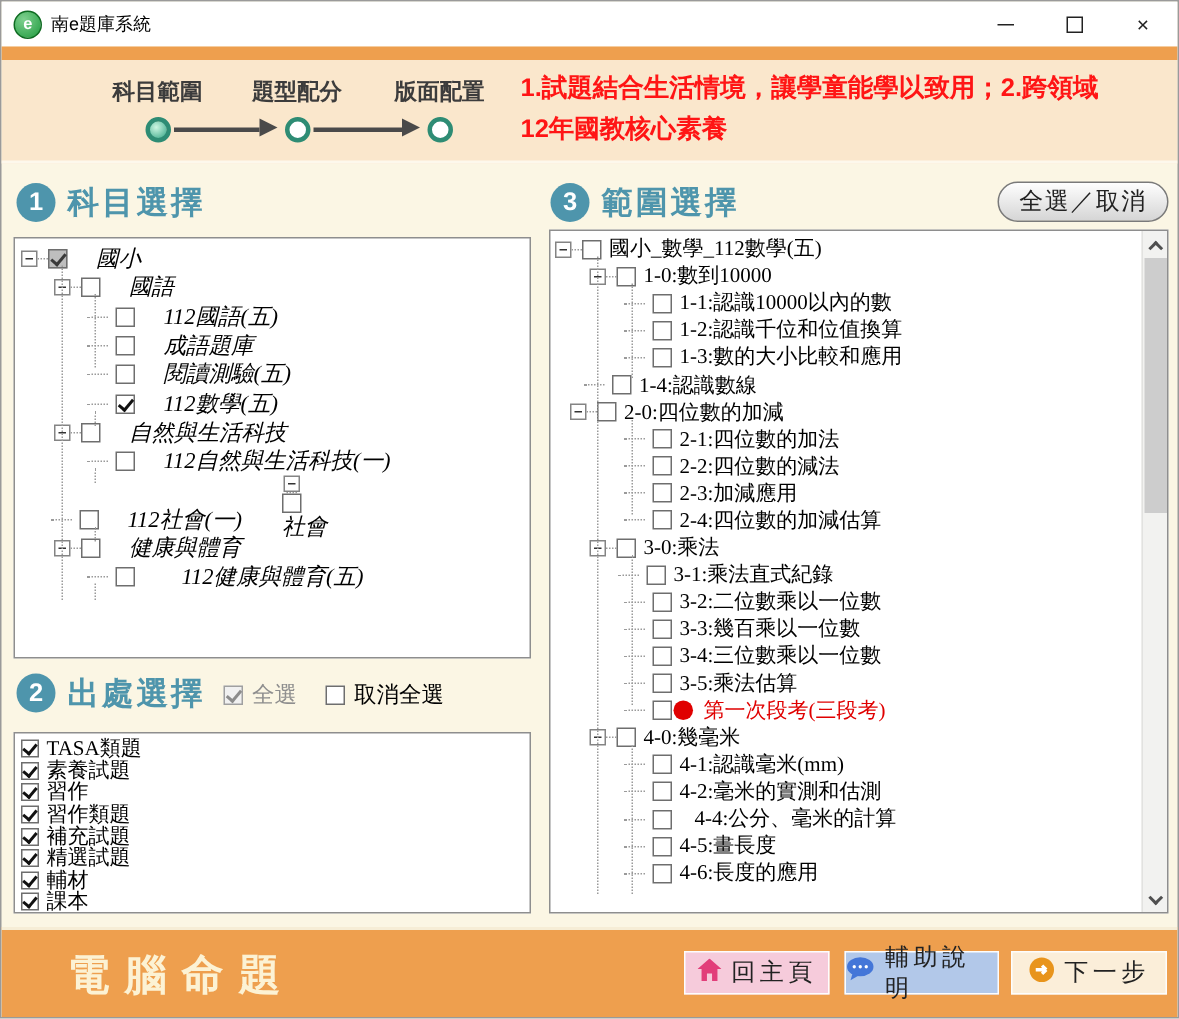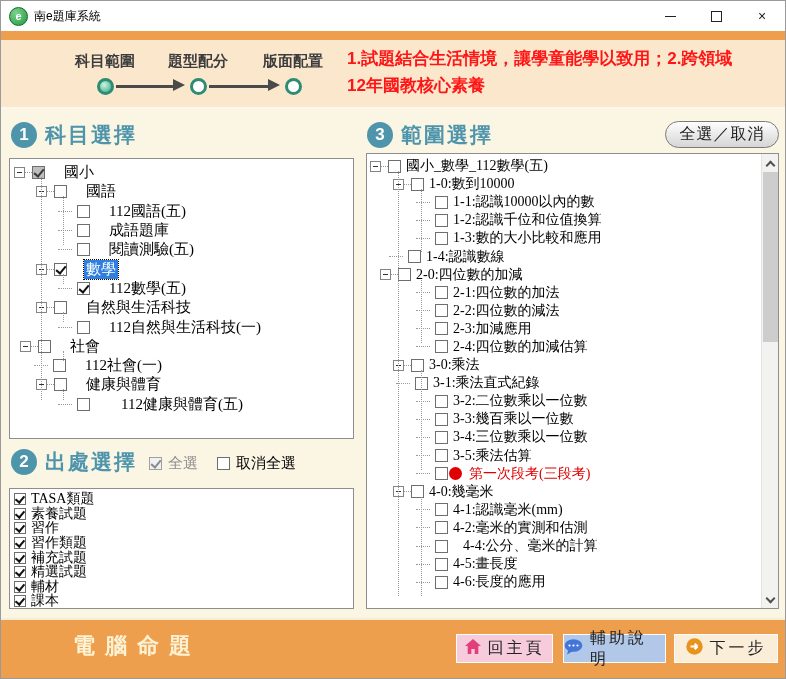--- a/index.html
+++ b/index.html
@@ -30,21 +30,21 @@
   .step-head{position:absolute;top:39px;width:0;height:0;border-left:12px solid #4a4a4a;border-top:6px solid transparent;border-bottom:6px solid transparent;}
   .notice{position:absolute;left:346px;top:5px;width:438px;height:58px;overflow:hidden;
     color:var(--notice-red,#FF1515);font-size:17px;font-weight:bold;line-height:27px;white-space:nowrap;}
   
   .main{position:absolute;left:0;top:108px;width:100%;height:509px;}
   .sec-head{position:absolute;display:flex;align-items:center;gap:8px;}
   .sec-num{width:26px;height:26px;border-radius:50%;background:var(--teal-heading,#4E95AC);color:#fff;
     font-size:17px;font-weight:bold;display:flex;align-items:center;justify-content:center;}
   .sec-title{font-size:21px;font-weight:bold;color:var(--teal-heading,#4E95AC);letter-spacing:2px;white-space:nowrap;}
   .boxed{position:absolute;background:#fff;border:1px solid #8e8e8e;box-sizing:border-box;overflow:hidden;}
-  #subject-tree{left:8px;top:49px;width:345px;height:281px;font-family:"Liberation Serif",serif;font-size:15px;position:absolute;}
+  #subject-tree{left:8px;top:49px;width:345px;height:281px;font-family:"Liberation Serif",serif;font-size:15px;position:absolute;font-style:italic;}
   #source-list{left:8px;top:379px;width:345px;height:121px;font-family:"Liberation Serif",serif;font-size:14px;padding:3px 0 0 4px;}
   #range-tree{left:365px;top:44px;width:413px;height:456px;font-family:"Liberation Serif",serif;font-size:14px;}
   .tree-inner{position:absolute;left:0;top:0;right:0;bottom:0;}
   .trow{display:flex;align-items:center;white-space:nowrap;box-sizing:border-box;}
   .exp{width:11px;height:11px;border:1px solid #848484;background:#fff;box-sizing:border-box;position:relative;flex:0 0 auto;}
   .exp::after{content:"";position:absolute;left:2px;top:4px;width:5px;height:1px;background:#333;}
   .hstub{height:0;border-bottom:1px dotted #9a9a9a;flex:0 0 auto;}
   .cb{width:13px;height:13px;border:1px solid #6e6e6e;background:#fff;box-sizing:border-box;position:relative;flex:0 0 auto;}
   .cb.small{width:12px;height:12px;}
   .cb.checked::after,.cb.mixed::after,.cb.dis::after{content:"";position:absolute;left:3px;top:0px;width:4px;height:8px;
@@ -68,21 +68,21 @@
   
   .sbar{position:absolute;right:0;top:0;width:17px;height:100%;background:#f2f2f0;border-left:1px solid #e2e2e0;box-sizing:border-box;}
   .sb-arrow{position:absolute;left:4px;width:8px;height:8px;}
   .sb-arrow::after{content:"";position:absolute;left:1px;width:5px;height:5px;border:solid #505050;border-width:0 2px 2px 0;}
   .sb-up{top:5px;} .sb-up::after{top:3px;transform:rotate(-135deg);}
   .sb-down{bottom:5px;} .sb-down::after{top:0;transform:rotate(45deg);}
   .sb-thumb{position:absolute;left:1px;width:15px;background:#cdcdcd;}
   
   .footer{position:absolute;left:0;top:617px;width:100%;height:62px;background:var(--accent-orange,#EE9F4E);
     border-top:2px solid #f6edd6;box-sizing:border-box;}
-  .footer-title{position:absolute;left:72px;top:11px;font-size:22px;font-weight:bold;color:#fcf2d4;letter-spacing:10px;white-space:nowrap;}
+  .footer-title{position:absolute;left:44px;top:11px;font-size:28px;font-weight:bold;color:#fcf2d4;letter-spacing:10px;white-space:nowrap;}
   .f-btn{position:absolute;top:14px;height:29px;border:1px solid #fdfdfd;box-sizing:border-box;
     display:flex;align-items:center;justify-content:center;gap:7px;font-size:16px;color:#222;letter-spacing:3px;}
   .f-btn.b0{left:455px;width:97px;background:var(--home-btn-pink,#F6CBDB);}
   .f-btn.b1{left:562px;width:103px;background:var(--help-btn-blue,#B2C8E9);}
   .f-btn.b2{left:673px;width:104px;background:var(--next-btn-cream,#FBEED9);}
 </style>
 </head>
 <body>
 
 <div class="window">
@@ -151,43 +151,37 @@
         <div class="trow" style="height: 19.3px; padding-left: 48px;">
           <div class="hstub" style="width: 14px; margin-right: 5px;"></div>
           <div class="cb "></div>
           <span class="tlabel" style="margin-left: 17px;">成語題庫</span>
         </div>
         <div class="trow" style="height: 19.3px; padding-left: 48px;">
           <div class="hstub" style="width: 14px; margin-right: 5px;"></div>
           <div class="cb "></div>
           <span class="tlabel" style="margin-left: 17px;">閱讀測驗(五)</span>
         </div>
+        <div class="trow" style="height: 19.3px; padding-left: 48px;">
+          <div class="hstub" style="width: 14px; margin-right: 5px;"></div>
+          <div class="cb checked"></div>
+          <span class="tlabel" style="margin-left: 17px;">112數學(五)</span>
+        </div>
         <div class="trow" style="height: 19.3px; padding-left: 26px;">
           <div class="exp"></div>
           <div class="hstub" style="width: 7px;"></div>
-          <div class="cb checked"></div>
-          <span class="tlabel sel" style="margin-left: 17px;">數學</span>
-        </div>
-        <div class="trow" style="height: 19.3px; padding-left: 48px;">
-          <div class="hstub" style="width: 14px; margin-right: 5px;"></div>
-          <div class="cb checked"></div>
-          <span class="tlabel" style="margin-left: 17px;">112數學(五)</span>
-        </div>
-        <div class="trow" style="height: 19.3px; padding-left: 26px;">
-          <div class="exp"></div>
-          <div class="hstub" style="width: 7px;"></div>
           <div class="cb "></div>
           <span class="tlabel" style="margin-left: 17px;">自然與生活科技</span>
         </div>
         <div class="trow" style="height: 19.3px; padding-left: 48px;">
           <div class="hstub" style="width: 14px; margin-right: 5px;"></div>
           <div class="cb "></div>
           <span class="tlabel" style="margin-left: 17px;">112自然與生活科技(一)</span>
         </div>
-        <div class="trow" style="height: 19.3px; padding-left: 10px;">
+        <div class="trow" style="height: 19.3px; padding-left: 26px; flex-direction: column;">
           <div class="exp"></div>
           <div class="hstub" style="width: 7px;"></div>
           <div class="cb "></div>
           <span class="tlabel" style="margin-left: 17px;">社會</span>
         </div>
         <div class="trow" style="height: 19.3px; padding-left: 24px;">
           <div class="hstub" style="width: 14px; margin-right: 5px;"></div>
           <div class="cb "></div>
           <span class="tlabel" style="margin-left: 17px;">112社會(一)</span>
         </div>
@@ -322,21 +316,21 @@
             <div class="hstub" style="width: 14px; margin-right: 5px;"></div>
             <div class="cb "></div>
             <span class="tlabel" style="margin-left: 3px;">2-4:四位數的加減估算</span>
           </div>
           <div class="trow" style="height: 18.1px; padding-left: 26px;">
             <div class="exp"></div>
             <div class="hstub" style="width: 7px;"></div>
             <div class="cb "></div>
             <span class="tlabel" style="margin-left: 3px;">3-0:乘法</span>
           </div>
-          <div class="trow" style="height: 18.1px; padding-left: 29px;">
+          <div class="trow" style="height: 18.1px; padding-left: 29px; margin-left: 16px;">
             <div class="hstub" style="width: 14px; margin-right: 5px;"></div>
             <div class="cb "></div>
             <span class="tlabel" style="margin-left: 3px;">3-1:乘法直式紀錄</span>
           </div>
           <div class="trow" style="height: 18.1px; padding-left: 49px;">
             <div class="hstub" style="width: 14px; margin-right: 5px;"></div>
             <div class="cb "></div>
             <span class="tlabel" style="margin-left: 3px;">3-2:二位數乘以一位數</span>
           </div>
           <div class="trow" style="height: 18.1px; padding-left: 49px;">

